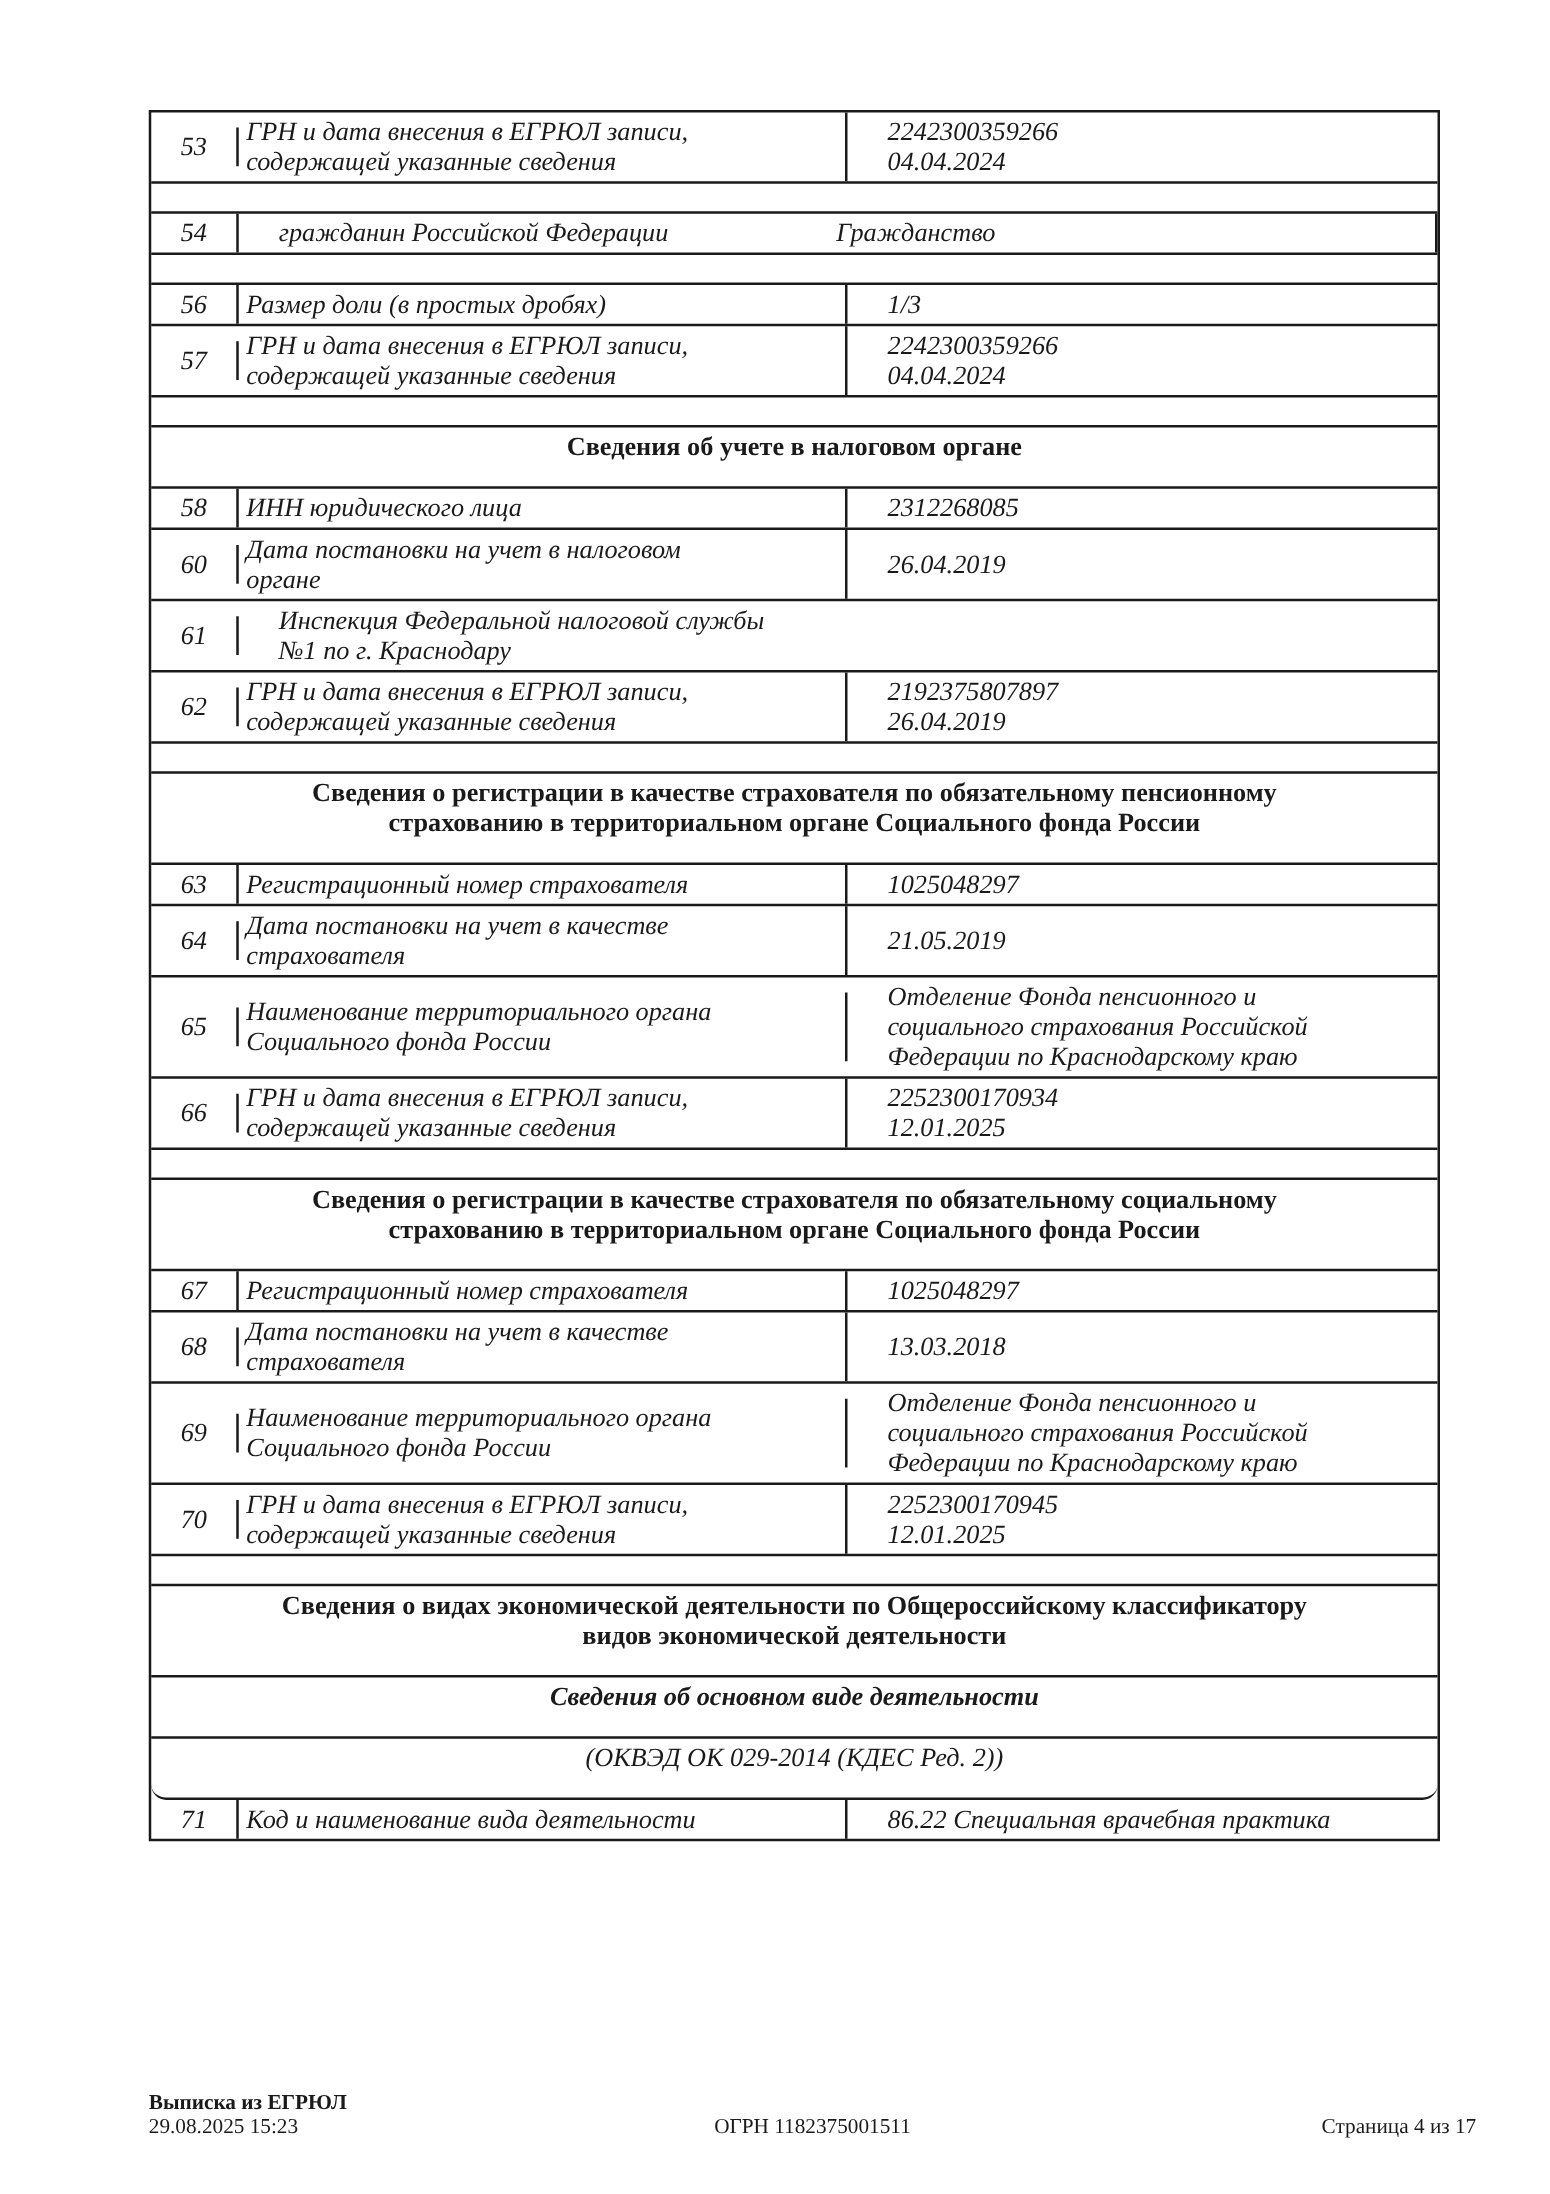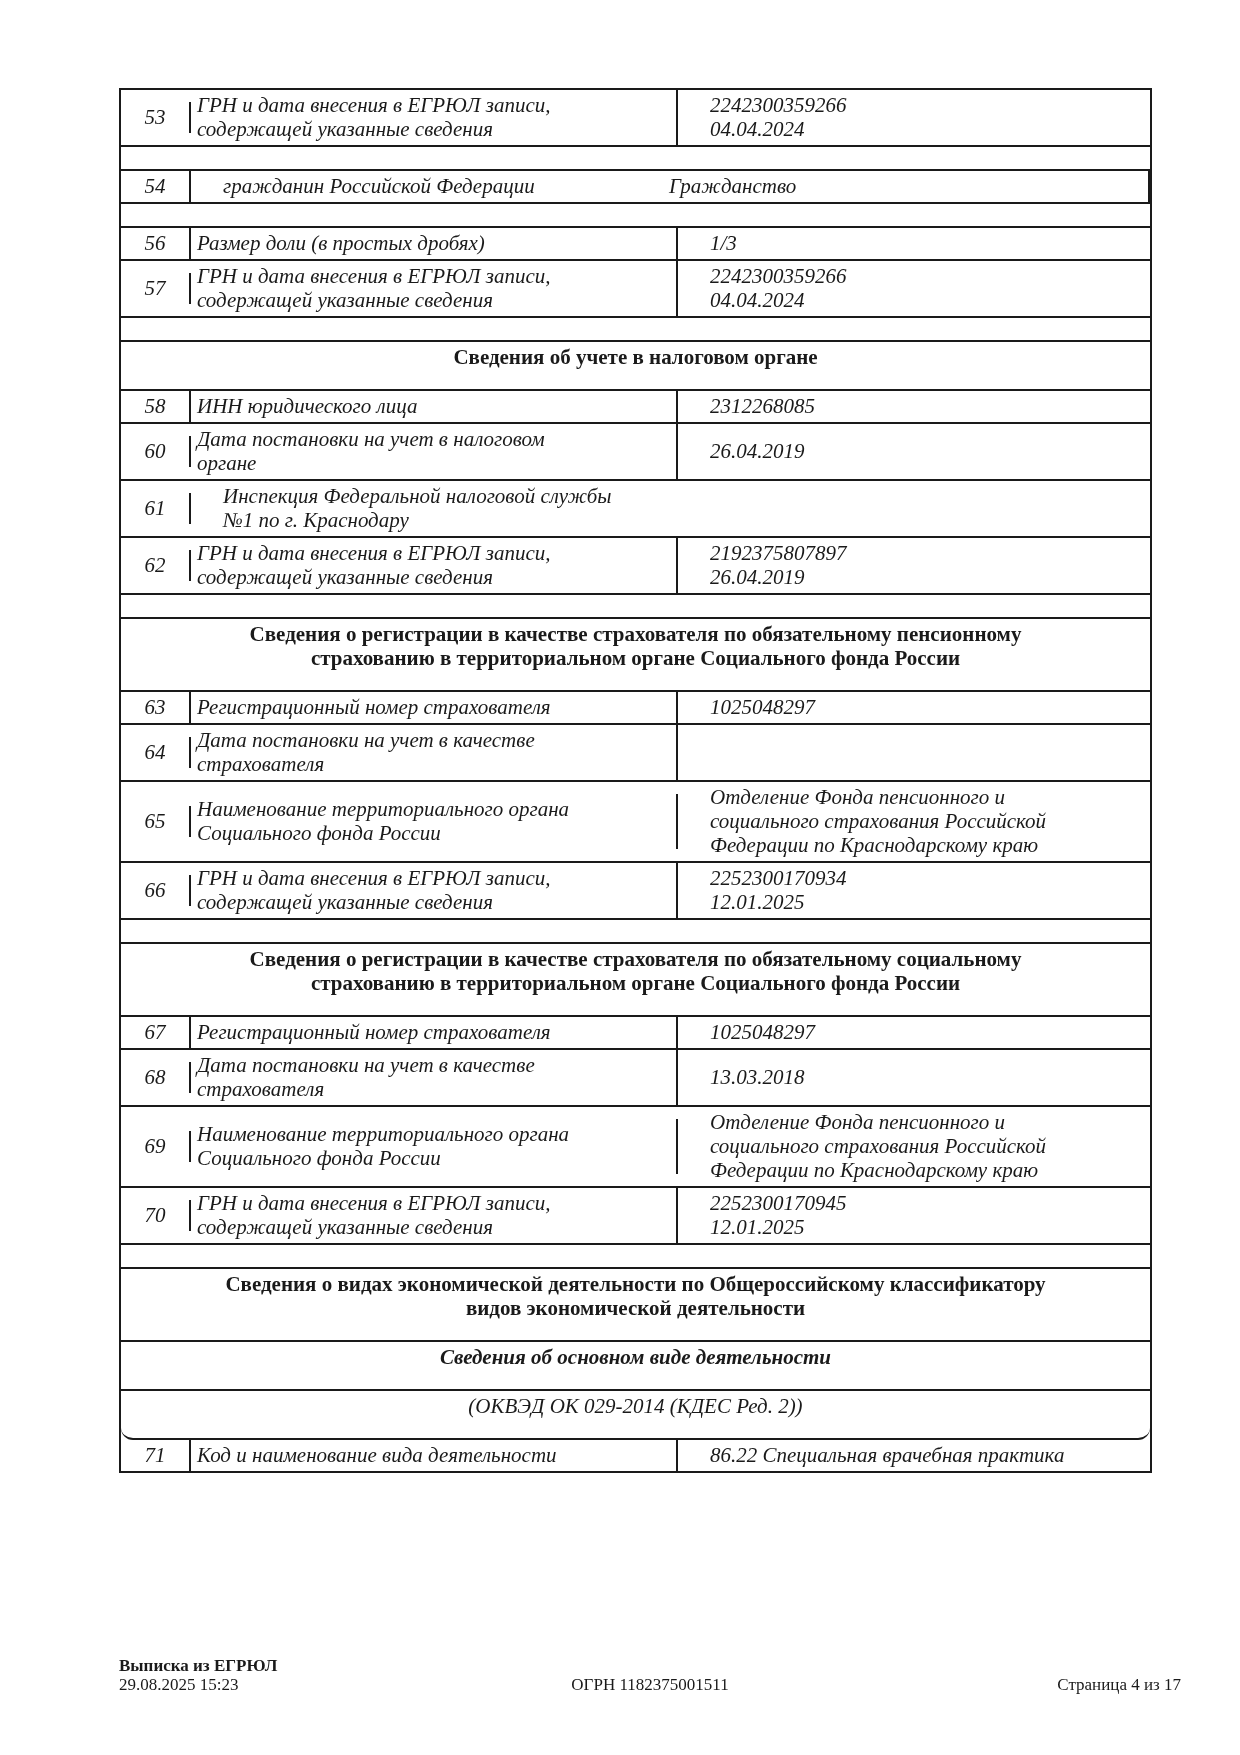--- a/index.html
+++ b/index.html
@@ -96,20 +96,21 @@
     left: 119px;
     top: 1656px;
     width: 1062px;
     display: flex;
     align-items: flex-end;
     font-size: 17px;
     line-height: 19px;
   }
   .footer-left {
     width: 300px;
+    margin-top: 16px;
   }
   .footer-title {
     font-weight: 700;
   }
   .footer-center {
     flex: 1 1 auto;
     text-align: center;
   }
   .footer-right {
     width: 300px;
@@ -178,20 +179,21 @@
 страхованию в территориальном органе Социального фонда России</div>
       <div class="trow">
         <div class="cell num">63</div>
         <div class="cell label">Регистрационный номер страхователя</div>
         <div class="cell value">1025048297</div>
       </div>
       <div class="trow">
         <div class="cell num">64</div>
         <div class="cell label">Дата постановки на учет в качестве
 страхователя</div>
+        <div class="cell value">21.05.2019</div>
       </div>
       <div class="trow">
         <div class="cell num">65</div>
         <div class="cell label">Наименование территориального органа
 Социального фонда России</div>
         <div class="cell value">Отделение Фонда пенсионного и
 социального страхования Российской
 Федерации по Краснодарскому краю</div>
       </div>
       <div class="trow">

